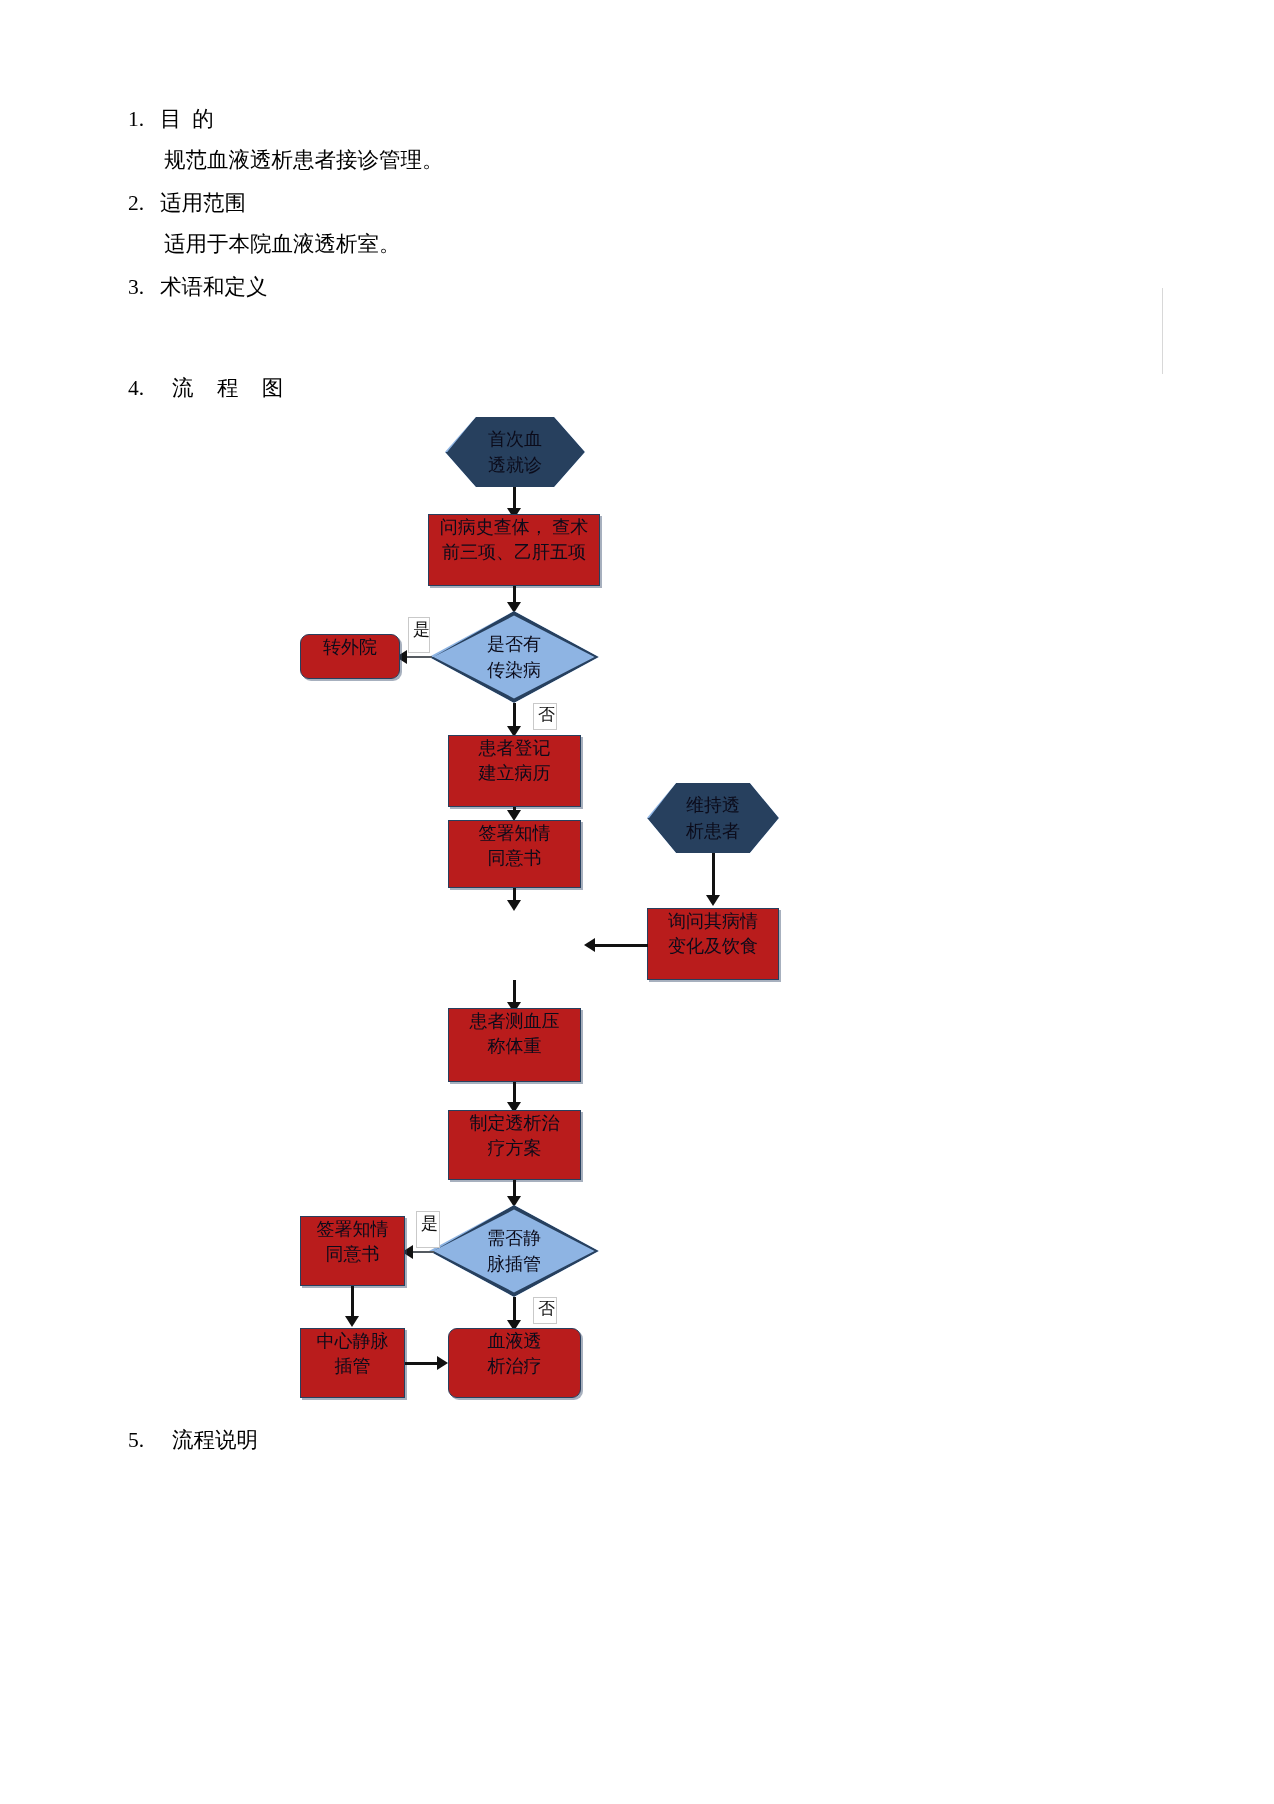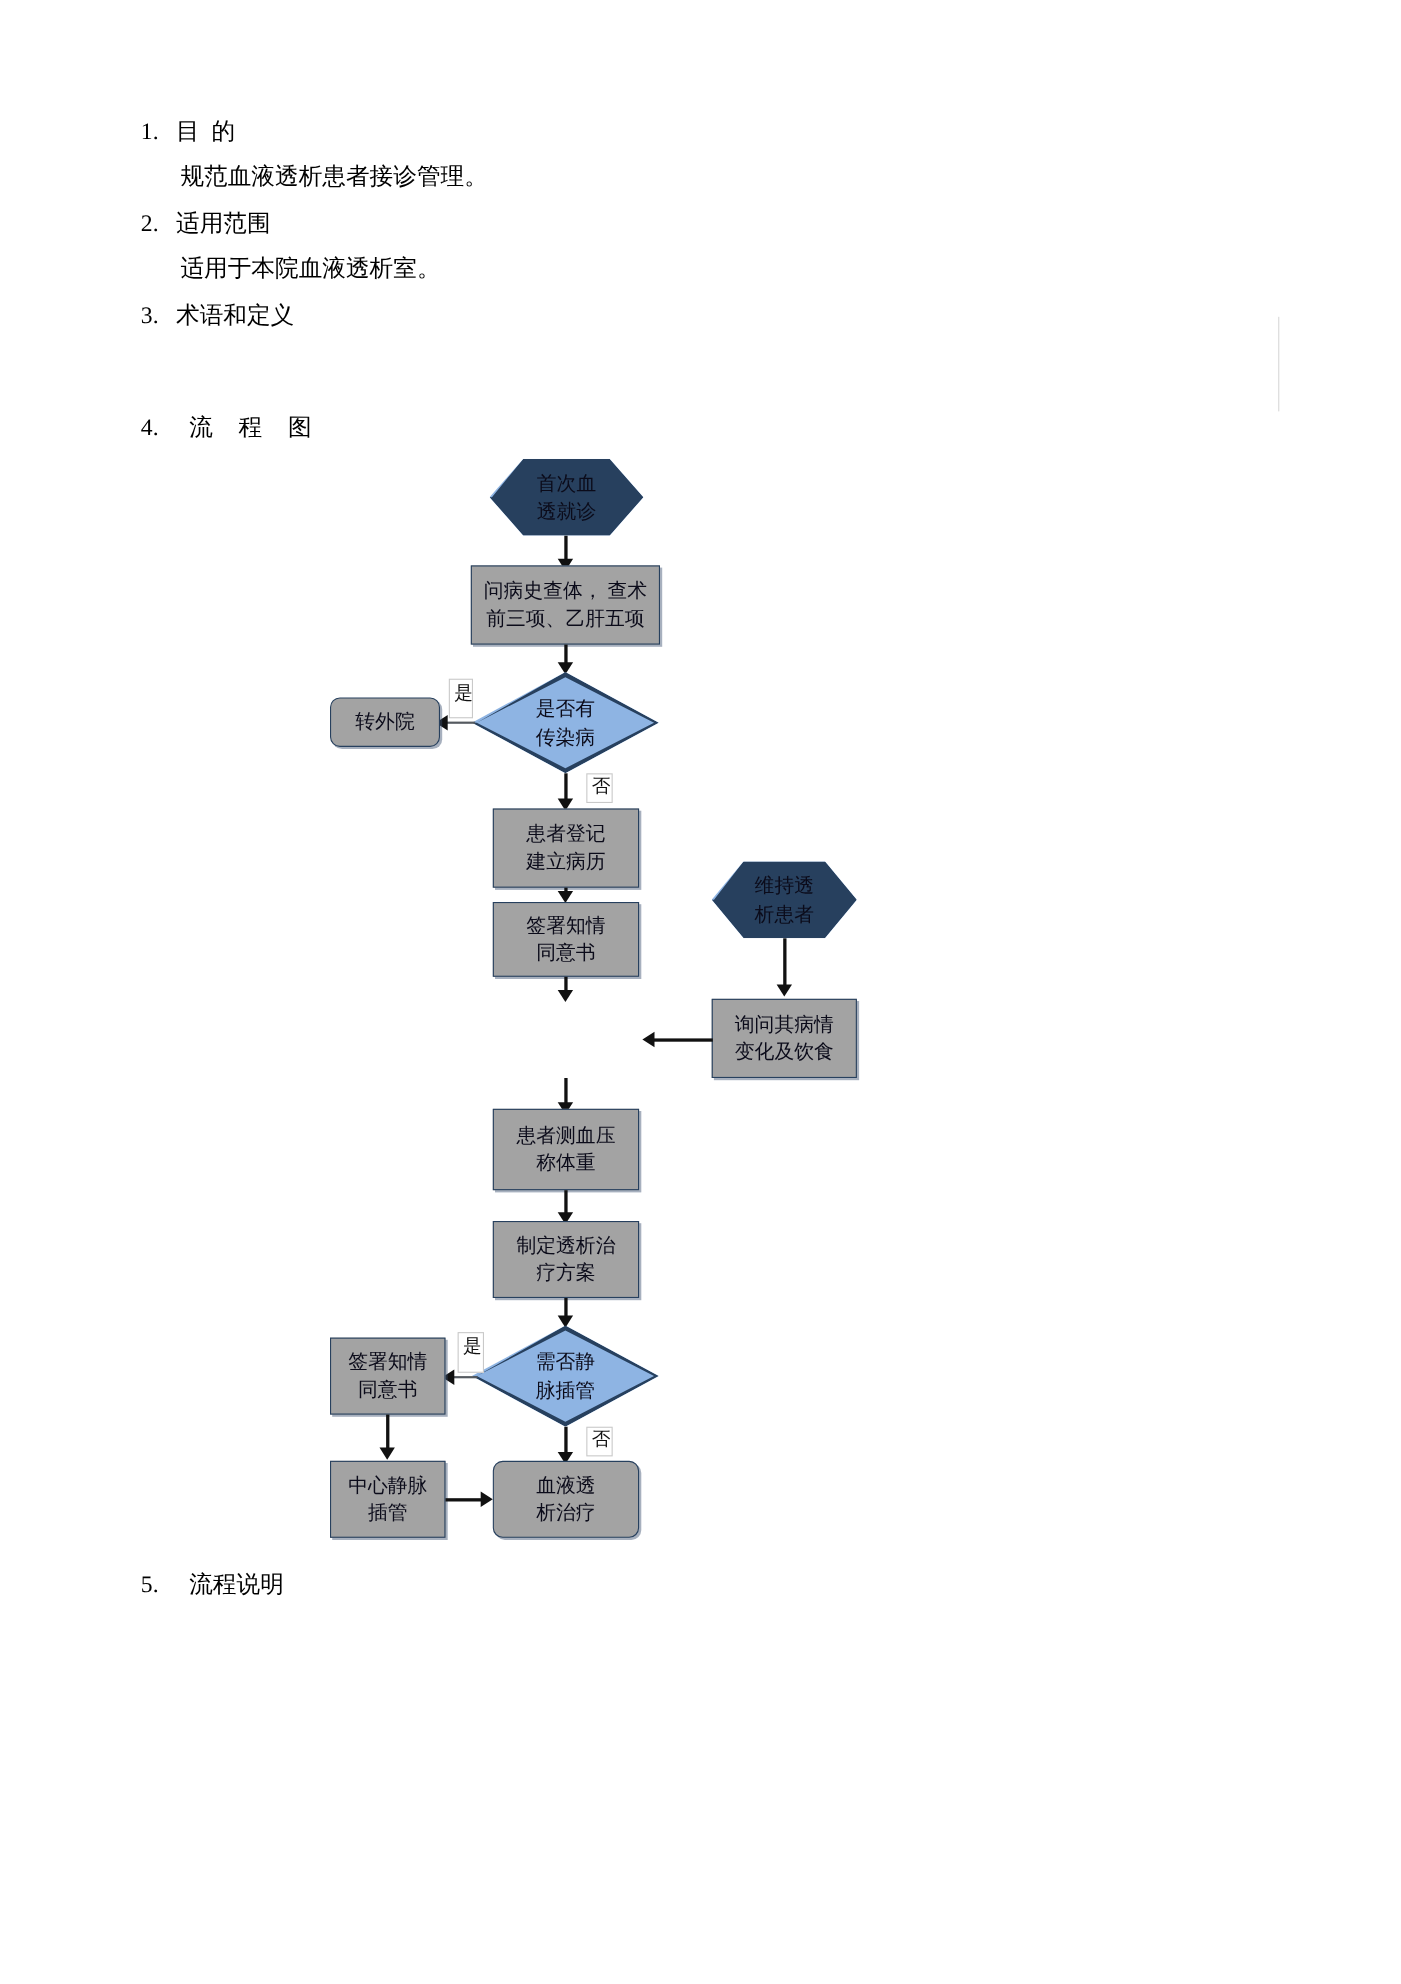--- a/index.html
+++ b/index.html
@@ -38,24 +38,24 @@
   
   .rule-artifact {
     position:absolute; left:1162px; top:288px; width:1px; height:86px;
     background:#d8d8d8;
   }
 
   
   .flow { position:absolute; left:12px; top:0; width:1274px; height:1298px; }
   .node {
     position:absolute;
-    background:#a3a3a3;
+    background:#b91c1c;
     border:1.5px solid #27405e;
     display:flex; flex-direction:column;
-    align-items:center; justify-content:center;
+    align-items:center; justify-content:flex-start;
     font-family:"Liberation Serif", serif;
     font-size:18px;
     line-height:25px;
     color:#0b0b1a;
     text-align:center;
     box-shadow:2px 2px 0 rgba(60,80,110,0.45);
   }
   .node span { display:block; white-space:nowrap; }
 
   .node.rounded { border-radius:9px; }

